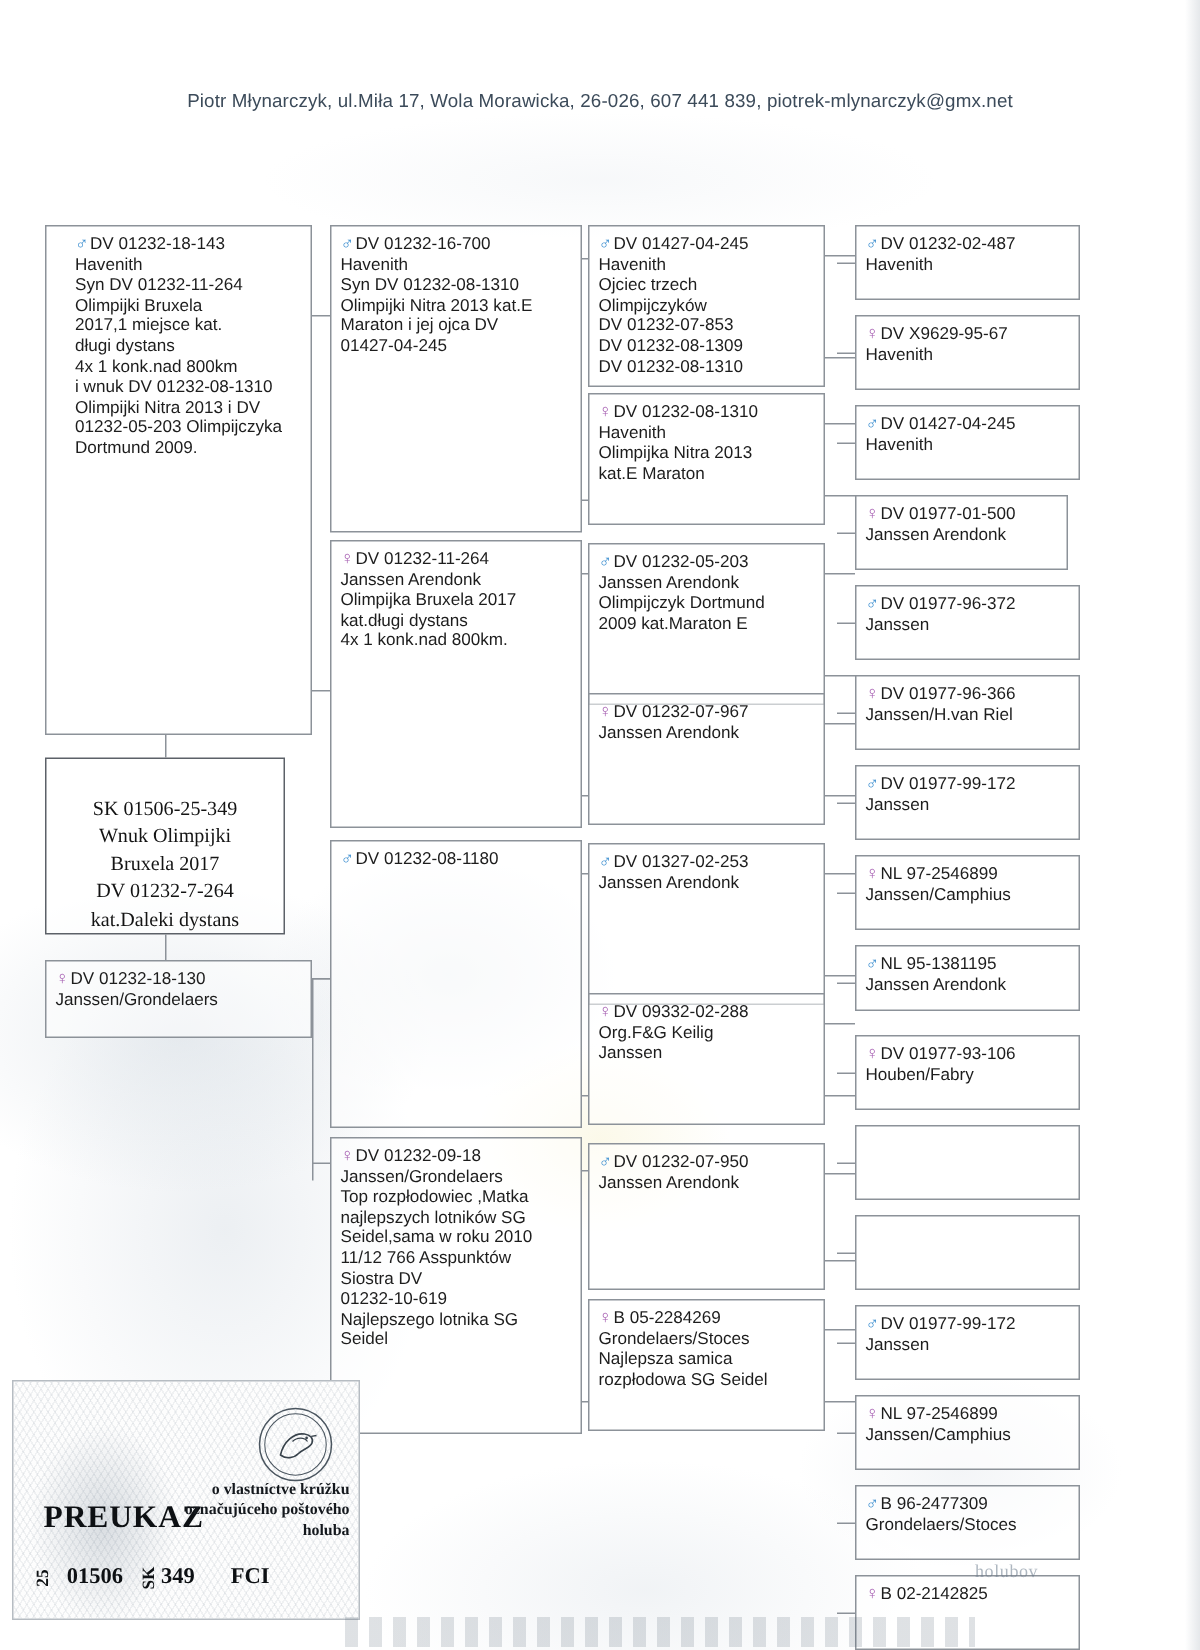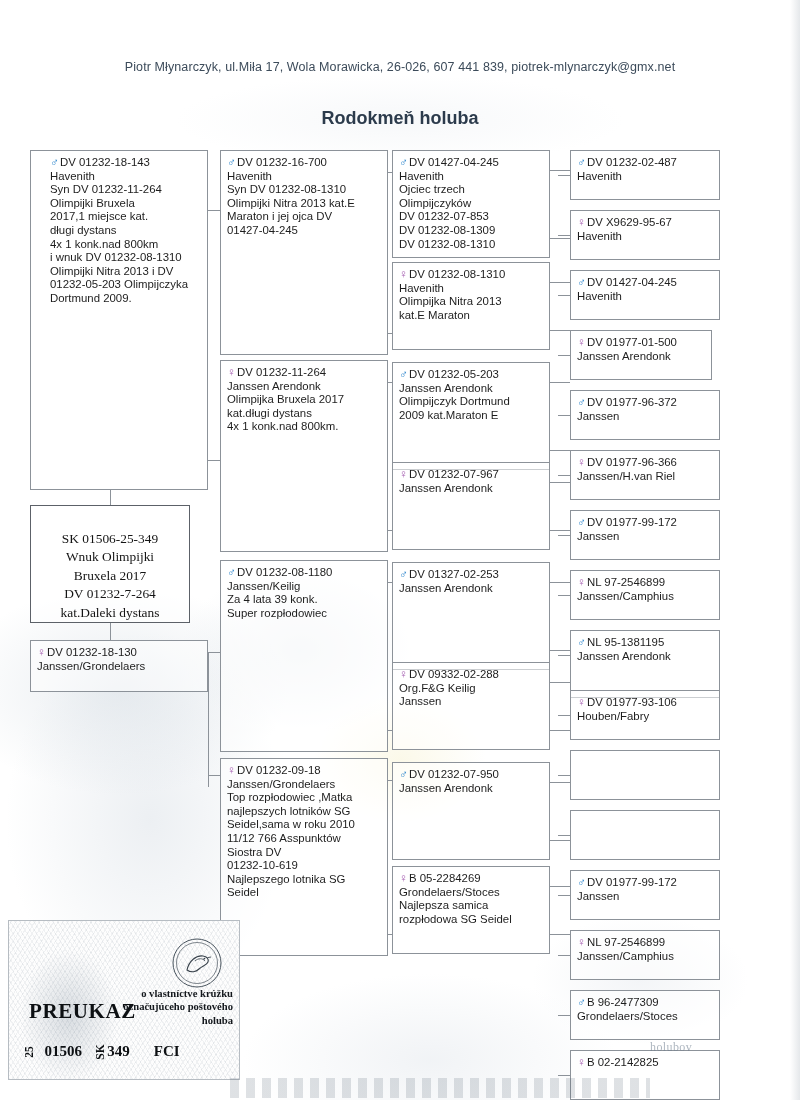--- a/index.html
+++ b/index.html
@@ -127,21 +127,20 @@
 </style>
 </head>
 <body>
 
 <div id="scan-noise"></div>
 
 <div id="page">
 
   <div class="contact-line">Piotr Młynarczyk, ul.Miła 17, Wola Morawicka, 26-026, 607 441 839, piotrek-mlynarczyk@gmx.net</div>
 
-  <div class="doc-title">Rodokmeň holuba</div>
 
   <div id="connectors">
       <div class="hline" style="left: 550px; top: 170px; width: 20px;"></div>
       <div class="hline" style="left: 550px; top: 238px; width: 20px;"></div>
       <div class="hline" style="left: 558px; top: 175px; width: 12px;"></div>
       <div class="hline" style="left: 558px; top: 235px; width: 12px;"></div>
       <div class="hline" style="left: 550px; top: 282px; width: 20px;"></div>
       <div class="hline" style="left: 550px; top: 330px; width: 20px;"></div>
       <div class="hline" style="left: 558px; top: 295px; width: 12px;"></div>
       <div class="hline" style="left: 558px; top: 355px; width: 12px;"></div>
@@ -189,21 +188,21 @@
 
   <div id="boxes">
       <div class="pbox" style="left: 570px; top: 150px; width: 150px; height: 50px;"><span class="hdr"><span class="sym m">♂</span>DV 01232-02-487</span><span class="body">Havenith</span></div>
       <div class="pbox" style="left: 570px; top: 210px; width: 150px; height: 50px;"><span class="hdr"><span class="sym f">♀</span>DV X9629-95-67</span><span class="body">Havenith</span></div>
       <div class="pbox" style="left: 570px; top: 270px; width: 150px; height: 50px;"><span class="hdr"><span class="sym m">♂</span>DV 01427-04-245</span><span class="body">Havenith</span></div>
       <div class="pbox" style="left: 570px; top: 330px; width: 142px; height: 50px;"><span class="hdr"><span class="sym f">♀</span>DV 01977-01-500</span><span class="body">Janssen Arendonk</span></div>
       <div class="pbox" style="left: 570px; top: 390px; width: 150px; height: 50px;"><span class="hdr"><span class="sym m">♂</span>DV 01977-96-372</span><span class="body">Janssen</span></div>
       <div class="pbox" style="left: 570px; top: 450px; width: 150px; height: 50px;"><span class="hdr"><span class="sym f">♀</span>DV 01977-96-366</span><span class="body">Janssen/H.van Riel</span></div>
       <div class="pbox" style="left: 570px; top: 510px; width: 150px; height: 50px;"><span class="hdr"><span class="sym m">♂</span>DV 01977-99-172</span><span class="body">Janssen</span></div>
       <div class="pbox" style="left: 570px; top: 570px; width: 150px; height: 50px;"><span class="hdr"><span class="sym f">♀</span>NL 97-2546899</span><span class="body">Janssen/Camphius</span></div>
-      <div class="pbox" style="left: 570px; top: 630px; width: 150px; height: 68px;"><span class="hdr"><span class="sym m">♂</span>NL 95-1381195</span><span class="body">Janssen Arendonk</span></div>
+      <div class="pbox" style="left: 570px; top: 630px; width: 150px; height: 44px;"><span class="hdr"><span class="sym m">♂</span>NL 95-1381195</span><span class="body">Janssen Arendonk</span></div>
       <div class="pbox" style="left: 570px; top: 690px; width: 150px; height: 50px;"><span class="hdr"><span class="sym f">♀</span>DV 01977-93-106</span><span class="body">Houben/Fabry</span></div>
       <div class="pbox" style="left: 570px; top: 750px; width: 150px; height: 50px;"></div>
       <div class="pbox" style="left: 570px; top: 810px; width: 150px; height: 50px;"></div>
       <div class="pbox" style="left: 570px; top: 870px; width: 150px; height: 50px;"><span class="hdr"><span class="sym m">♂</span>DV 01977-99-172</span><span class="body">Janssen</span></div>
       <div class="pbox" style="left: 570px; top: 930px; width: 150px; height: 50px;"><span class="hdr"><span class="sym f">♀</span>NL 97-2546899</span><span class="body">Janssen/Camphius</span></div>
       <div class="pbox" style="left: 570px; top: 990px; width: 150px; height: 50px;"><span class="hdr"><span class="sym m">♂</span>B 96-2477309</span><span class="body">Grondelaers/Stoces</span></div>
       <div class="pbox" style="left: 570px; top: 1050px; width: 150px; height: 50px;"><span class="hdr"><span class="sym f">♀</span>B 02-2142825</span></div>
       <div class="pbox" style="left: 392px; top: 150px; width: 158px; height: 108px;"><span class="hdr"><span class="sym m">♂</span>DV 01427-04-245</span><span class="body">Havenith
 Ojciec trzech
 Olimpijczyków
@@ -226,23 +225,21 @@
 rozpłodowa SG Seidel</span></div>
       <div class="pbox" style="left: 220px; top: 150px; width: 168px; height: 205px;"><span class="hdr"><span class="sym m">♂</span>DV 01232-16-700</span><span class="body">Havenith
 Syn DV 01232-08-1310
 Olimpijki Nitra 2013 kat.E
 Maraton i jej ojca DV
 01427-04-245</span></div>
       <div class="pbox" style="left: 220px; top: 360px; width: 168px; height: 192px;"><span class="hdr"><span class="sym f">♀</span>DV 01232-11-264</span><span class="body">Janssen Arendonk
 Olimpijka Bruxela 2017
 kat.długi dystans
 4x 1 konk.nad 800km.</span></div>
-      <div class="pbox" style="left: 220px; top: 560px; width: 168px; height: 192px;"><span class="hdr"><span class="sym m">♂</span>DV 01232-08-1180</span><span class="body">Janssen/Keilig
-Za 4 lata 39 konk.
-Super rozpłodowiec</span></div>
+      <div class="pbox" style="left: 220px; top: 560px; width: 168px; height: 192px;"><span class="hdr"><span class="sym m">♂</span>DV 01232-08-1180</span></div>
       <div class="pbox" style="left: 220px; top: 758px; width: 168px; height: 198px;"><span class="hdr"><span class="sym f">♀</span>DV 01232-09-18</span><span class="body">Janssen/Grondelaers
 Top rozpłodowiec ,Matka
 najlepszych lotników SG
 Seidel,sama w roku 2010
 11/12 766 Asspunktów
 Siostra DV
 01232-10-619
 Najlepszego lotnika SG
 Seidel</span></div>
       <div class="pbox" style="left: 30px; top: 150px; width: 178px; height: 340px; padding-left: 19px;"><span class="hdr"><span class="sym m">♂</span>DV 01232-18-143</span><span class="body">Havenith

